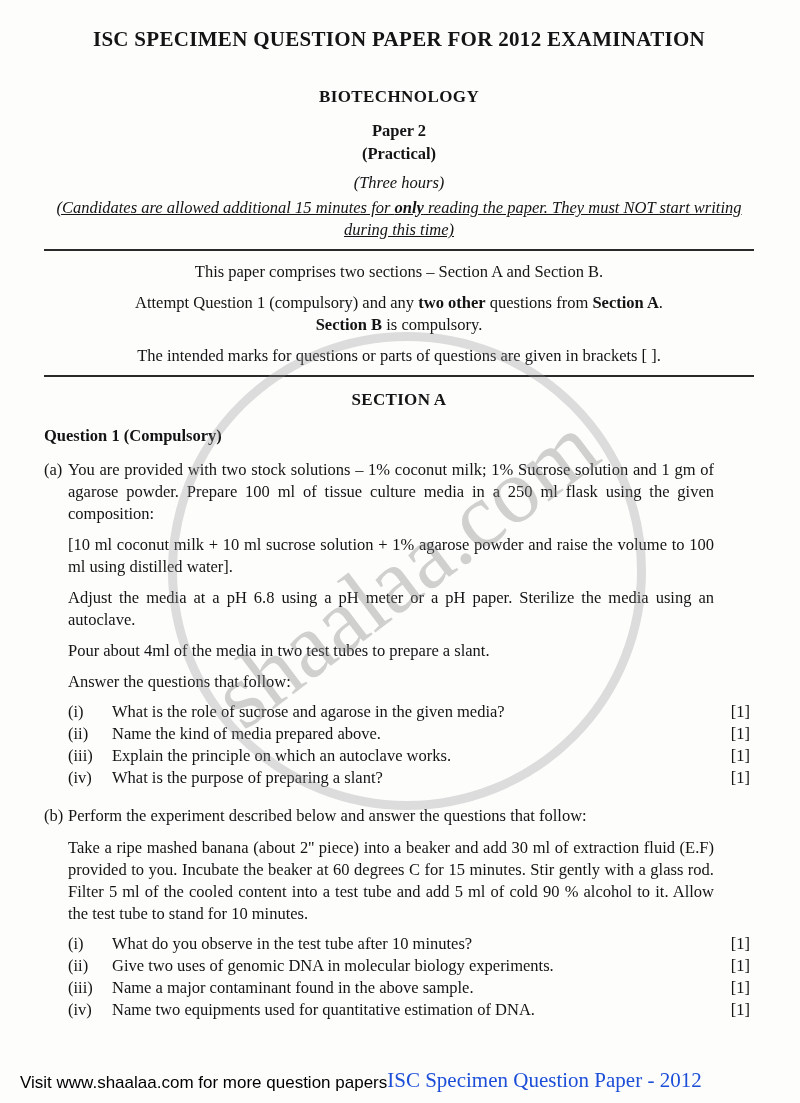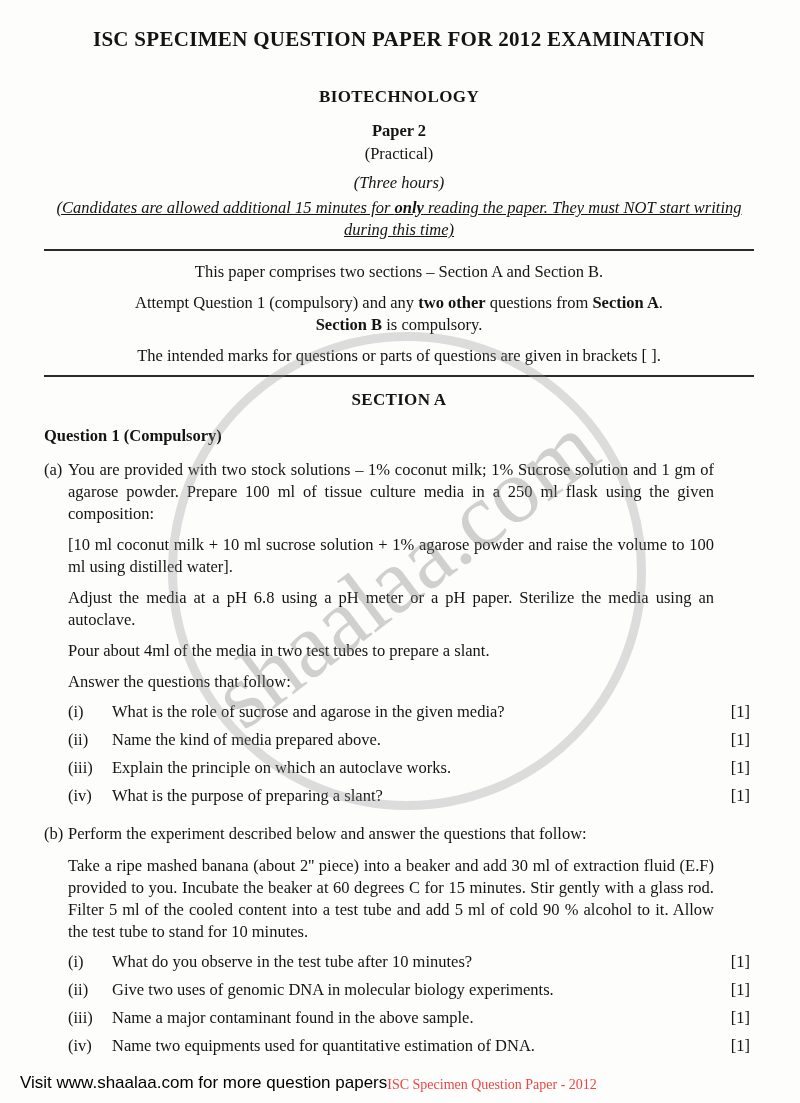--- a/index.html
+++ b/index.html
@@ -23,21 +23,21 @@
     text-align:center;
     font-size:21px; font-weight:bold;
     letter-spacing:0.3px;
     line-height:26px;
   }
   .h-subject {
     text-align:center; font-size:17px; font-weight:bold;
     margin-top:34px; line-height:22px; letter-spacing:0.4px;
   }
   .h-paper   { text-align:center; font-size:16.5px; font-weight:bold; margin-top:12px; line-height:21px; }
-  .h-ptype   { text-align:center; font-size:16.5px; font-weight:normal; margin-top:2px;  line-height:21px; }
+  .h-ptype   { text-align:center; font-size:16.5px; font-weight:bold; margin-top:2px;  line-height:21px; }
   .h-duration{ text-align:center; font-size:16.5px; font-style:italic; margin-top:8px; line-height:21px; }
   .notice {
     text-align:center; font-size:16.5px; font-style:italic;
     margin-top:4px; line-height:22px;text-decoration:underline;
   }
   .notice b { font-weight:bold; }
   
   .rule {
     border:0; border-top:2.5px solid #2a2a2a;
     margin-top:8px; width:100%;
@@ -62,21 +62,21 @@
   .part-b { margin-top:16px; }
   .part-label { width:24px; flex:0 0 24px; line-height:22px; }
   .part-body { flex:1; }
   .para {
     line-height:22px; text-align:justify; padding-right:40px;
   }
   .para + .para { margin-top:9px; }
   .intro { line-height:22px; }
   .part-b .para { margin-top:10px; }
   .items { margin-top:8px; }
-  .sub-item { display:flex; margin-top:6px; line-height:22px; padding-right:4px; }
+  .sub-item { display:flex; line-height:22px; padding-right:4px; }
   .sub-item:first-child { margin-top:0; }
   .sub-num  { width:44px; flex:0 0 44px; }
   .sub-text { flex:1; }
   .sub-marks{ width:40px; flex:0 0 40px; text-align:right; }
   
   .watermark {
     position:absolute; left:0; top:0; width:800px; height:1103px;
     pointer-events:none; z-index:5;
   }
   .wm-circle {
@@ -94,21 +94,21 @@
     font-family:"Liberation Serif", serif;
     white-space:nowrap;
   }
   
   .footer {
     position:absolute; left:20px; right:18px; bottom:10px;
     display:flex; align-items:flex-end;
     z-index:2;
   }
   .footer-left  { font-family:"Liberation Sans", sans-serif; font-size:17px; color:#000; }
-  .footer-right { font-family:"Liberation Serif", serif; font-size:14px; color:#ef4444; }
+  .footer-right { font-family:"Liberation Serif", serif; font-size:21px; color:#1d4ed8; }
 </style>
 </head>
 <body>
 
 <div class="page">
 
   <h1 class="h-title">ISC SPECIMEN QUESTION PAPER FOR 2012 EXAMINATION</h1>
   <div class="h-subject">BIOTECHNOLOGY</div>
   <div class="h-paper">Paper 2</div>
   <div class="h-ptype">(Practical)</div>

